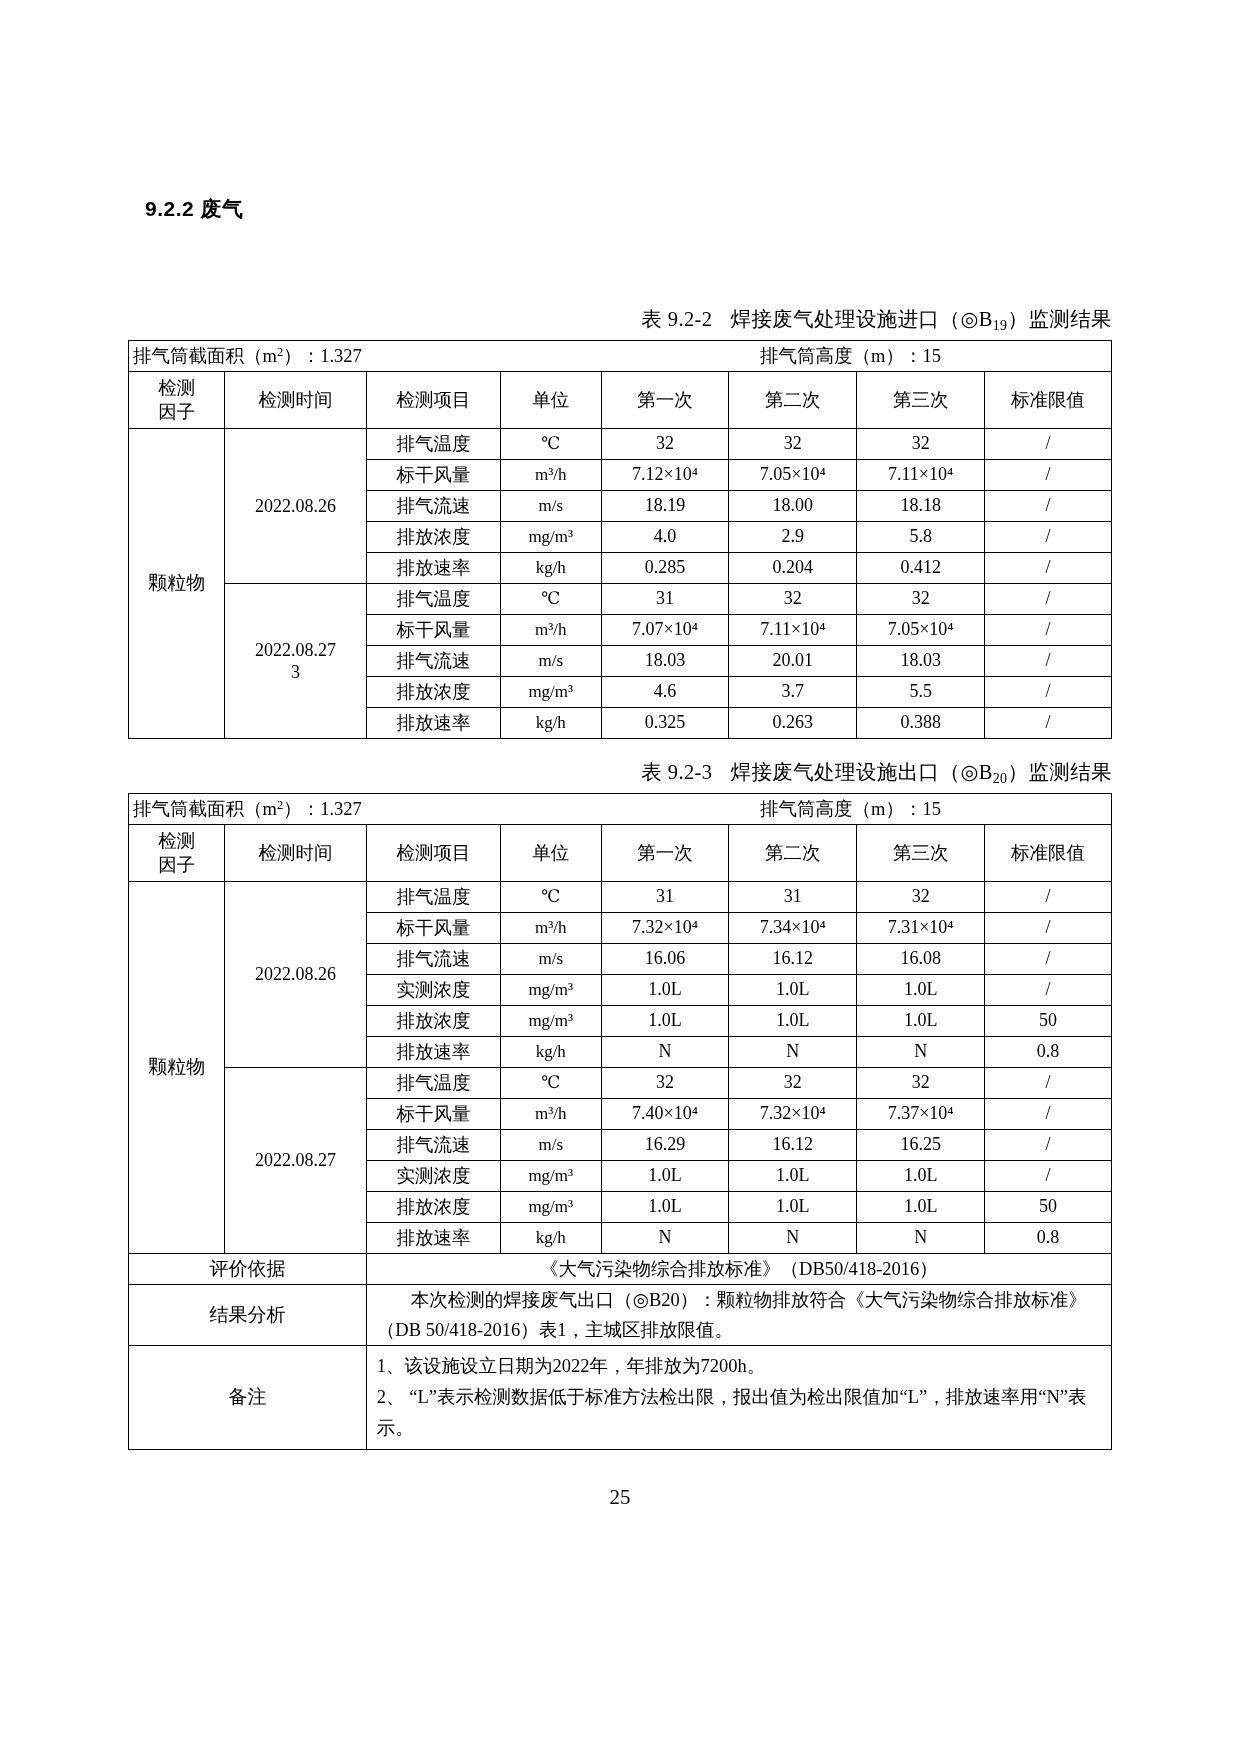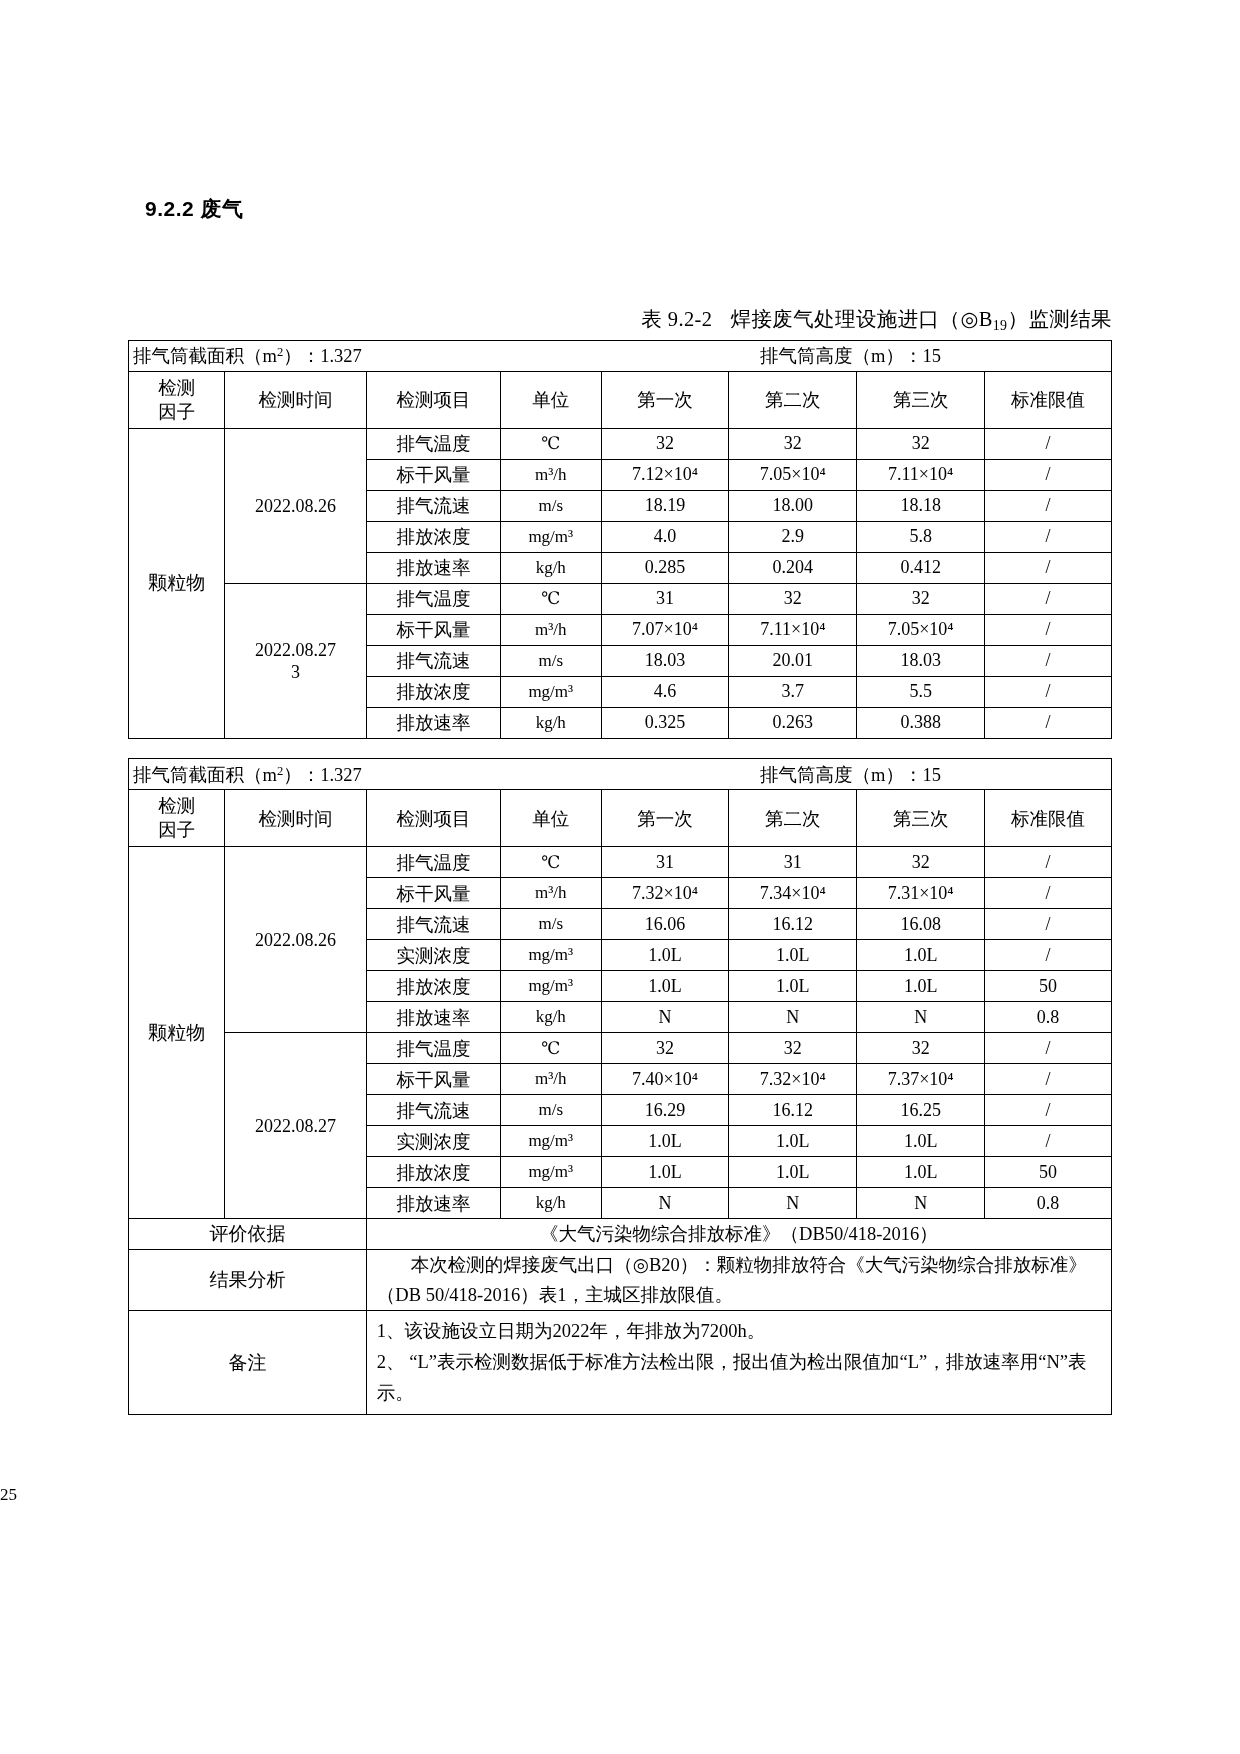--- a/index.html
+++ b/index.html
@@ -152,22 +152,22 @@
     text-indent: 0;
   }
   .eval-body.notes .nl { display: block; }
   .eval-body.notes .nl.hang { text-indent: 0; }
   
   .page-number {
     position: absolute;
     top: 1485px;
     left: 0;
     width: 1240px;
-    text-align: left;
-    font-size: 17px;
+    text-align: center;
+    font-size: 21px;
   }
   
   col.c1 { width: 92px; }
   col.c2 { width: 135px; }
   col.c3 { width: 128px; }
   col.c4 { width: 96px; }
   col.c5 { width: 122px; }
   col.c6 { width: 122px; }
   col.c7 { width: 122px; }
   col.c8 { width: 121px; }
@@ -302,20 +302,23 @@
           <td class="val-cell">0.325</td>
           <td class="val-cell">0.263</td>
           <td class="val-cell">0.388</td>
           <td class="val-cell">/</td>
         </tr>
       </tbody>
     </table>
   </div>
 
   <div class="block-t2">
+    <div class="table-caption">
+      <span>表 9.2-3</span><span class="gap"></span><span>焊接废气处理设施出口（◎B</span><sub>20</sub><span>）监测结果</span>
+    </div>
 
     <table class="mt">
       <colgroup>
         <col class="c1">
           <col class="c2">
           <col class="c3">
           <col class="c4">
         <col class="c5">
           <col class="c6">
           <col class="c7">

